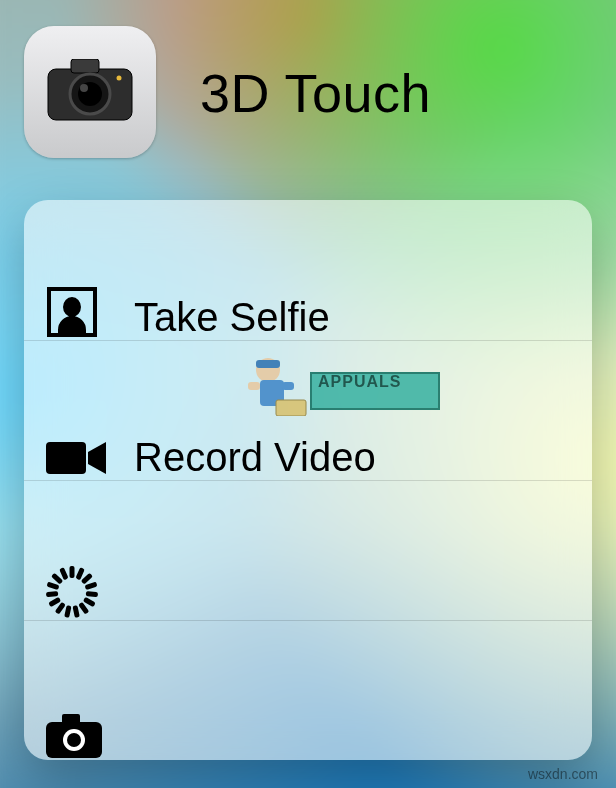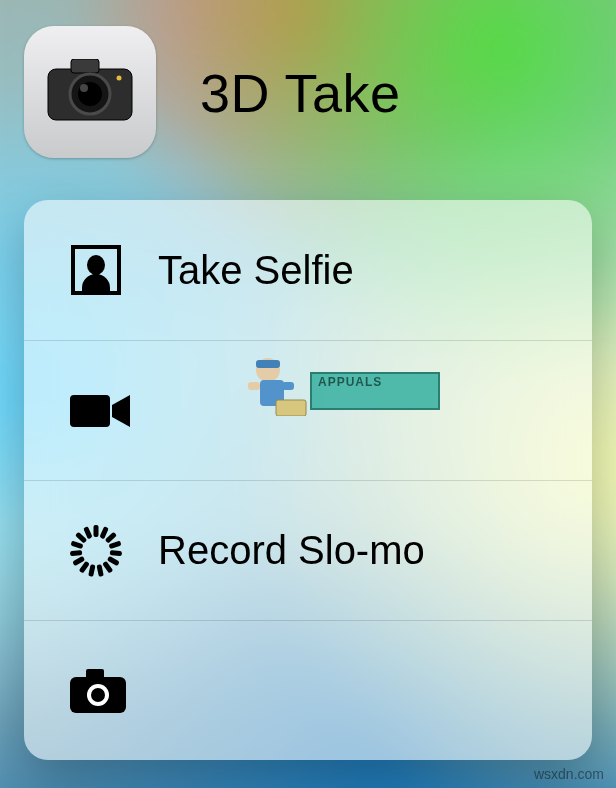--- a/index.html
+++ b/index.html
@@ -47,40 +47,40 @@
     top: 200px; left: 24px;
     width: 568px;
     border-radius: 24px;
     overflow: hidden;
     background: rgba(255,255,255,0.55);
     backdrop-filter: blur(20px);
     box-shadow: 0 20px 50px rgba(0,0,0,0.25);
   }
   .menu-item {
     display: flex;
-    align-items: center;
+    align-items: flex-end;
     height: 140px;
-    padding: 0 44px;
+    padding: 0 20px;
     border-top: 1px solid rgba(0,0,0,0.13);
     cursor: pointer;
   }
   .menu-item:first-child { border-top: none; }
   .menu-item .icon-slot {
     width: 90px;
     display: flex; align-items: center; justify-content: flex-start;
   }
   .menu-item .label {
     font-size: 40px;
     color: #000;
     font-weight: 400;
   }
 
   .watermark-site {
     position: absolute;
-    right: 12px; bottom: 6px;
+    right: 18px; bottom: 6px;
     font-size: 14px;
     color: rgba(0,0,0,0.45);
   }
   .watermark-center {
     position: absolute;
     top: 352px; left: 240px;
     width: 200px; height: 64px;
     pointer-events: none;
     opacity: 0.85;
   }
@@ -99,21 +99,21 @@
     position: absolute;
     left: 0; top: 0;
     width: 70px; height: 64px;
   }
 </style>
 </head>
 <body>
 
 <div class="wallpaper"></div>
 
-<div class="title">3D Take</div>
+<div class="title">3D Touch</div>
 
 <div class="app-icon">
   <span class="icon">
     <svg viewBox="0 0 86 62">
       <rect x="1" y="10" width="84" height="51" rx="8" ry="8" fill="#2d2d2d" stroke="#000" stroke-width="1"></rect>
       <rect x="24" y="0" width="28" height="14" rx="3" fill="#3a3a3a" stroke="#000" stroke-width="1"></rect>
       <circle cx="43" cy="35" r="20" fill="#151515" stroke="#4a4a4a" stroke-width="3"></circle>
       <circle cx="43" cy="35" r="12" fill="#000"></circle>
       <circle cx="37" cy="29" r="4" fill="#6a6a6a" opacity="0.65"></circle>
       <circle cx="72" cy="19" r="2.5" fill="#e7b93c"></circle>
@@ -133,20 +133,21 @@
     <span class="label">Take Selfie</span>
   </div>
 
   <div class="menu-item">
     <span class="icon-slot">
       <svg width="64" height="44" viewBox="0 0 64 44">
         <rect x="2" y="6" width="40" height="32" rx="4" fill="#000"></rect>
         <path d="M44 16 L62 6 L62 38 L44 28 Z" fill="#000"></path>
       </svg>
     </span>
+    <span class="label">Record Video</span>
   </div>
 
   <div class="menu-item">
     <span class="icon-slot">
       <svg width="56" height="56" viewBox="0 0 56 56">
         <g transform="translate(28 28)">
           <g id="tick" fill="#000">
             <rect x="-2.5" y="-26" width="5" height="12" rx="2"></rect>
           </g>
           <g>
@@ -187,21 +188,20 @@
             </g>
           <g>
               <rect x="-2.5" y="-26" width="5" height="12" rx="2" fill="#000" transform="rotate(312)"></rect>
             </g>
           <g>
               <rect x="-2.5" y="-26" width="5" height="12" rx="2" fill="#000" transform="rotate(336)"></rect>
             </g>
         </g>
       </svg>
     </span>
-    <span class="label">Record Slo-mo</span>
   </div>
 
   <div class="menu-item">
     <span class="icon-slot">
       <svg width="60" height="48" viewBox="0 0 60 48">
         <rect x="2" y="10" width="56" height="36" rx="6" fill="#000"></rect>
         <rect x="18" y="2" width="18" height="12" rx="2" fill="#000"></rect>
         <circle cx="30" cy="28" r="11" fill="#fff"></circle>
         <circle cx="30" cy="28" r="7" fill="#000"></circle>
       </svg>
@@ -213,17 +213,17 @@
 <div class="watermark-center">
   <svg class="mascot" viewBox="0 0 70 64">
     <circle cx="28" cy="18" r="12" fill="#e8c79d"></circle>
     <rect x="16" y="8" width="24" height="8" rx="3" fill="#2a6fae"></rect>
     <rect x="20" y="28" width="24" height="26" rx="4" fill="#3c84c6"></rect>
     <rect x="8" y="30" width="12" height="8" rx="3" fill="#e8c79d"></rect>
     <rect x="42" y="30" width="12" height="8" rx="3" fill="#3c84c6"></rect>
     <rect x="36" y="48" width="30" height="16" rx="2" fill="#d8c06a" stroke="#8c7a33"></rect>
   </svg>
   <div class="bar">
-    <div style="font-weight:bold;font-size:12px;letter-spacing:1px;">APPUALS</div>
+    <div style="font-weight:bold;font-size:16px;letter-spacing:1px;">APPUALS</div>
   </div>
 </div>
 
 <div class="watermark-site">wsxdn.com</div>
 
 </body></html>

